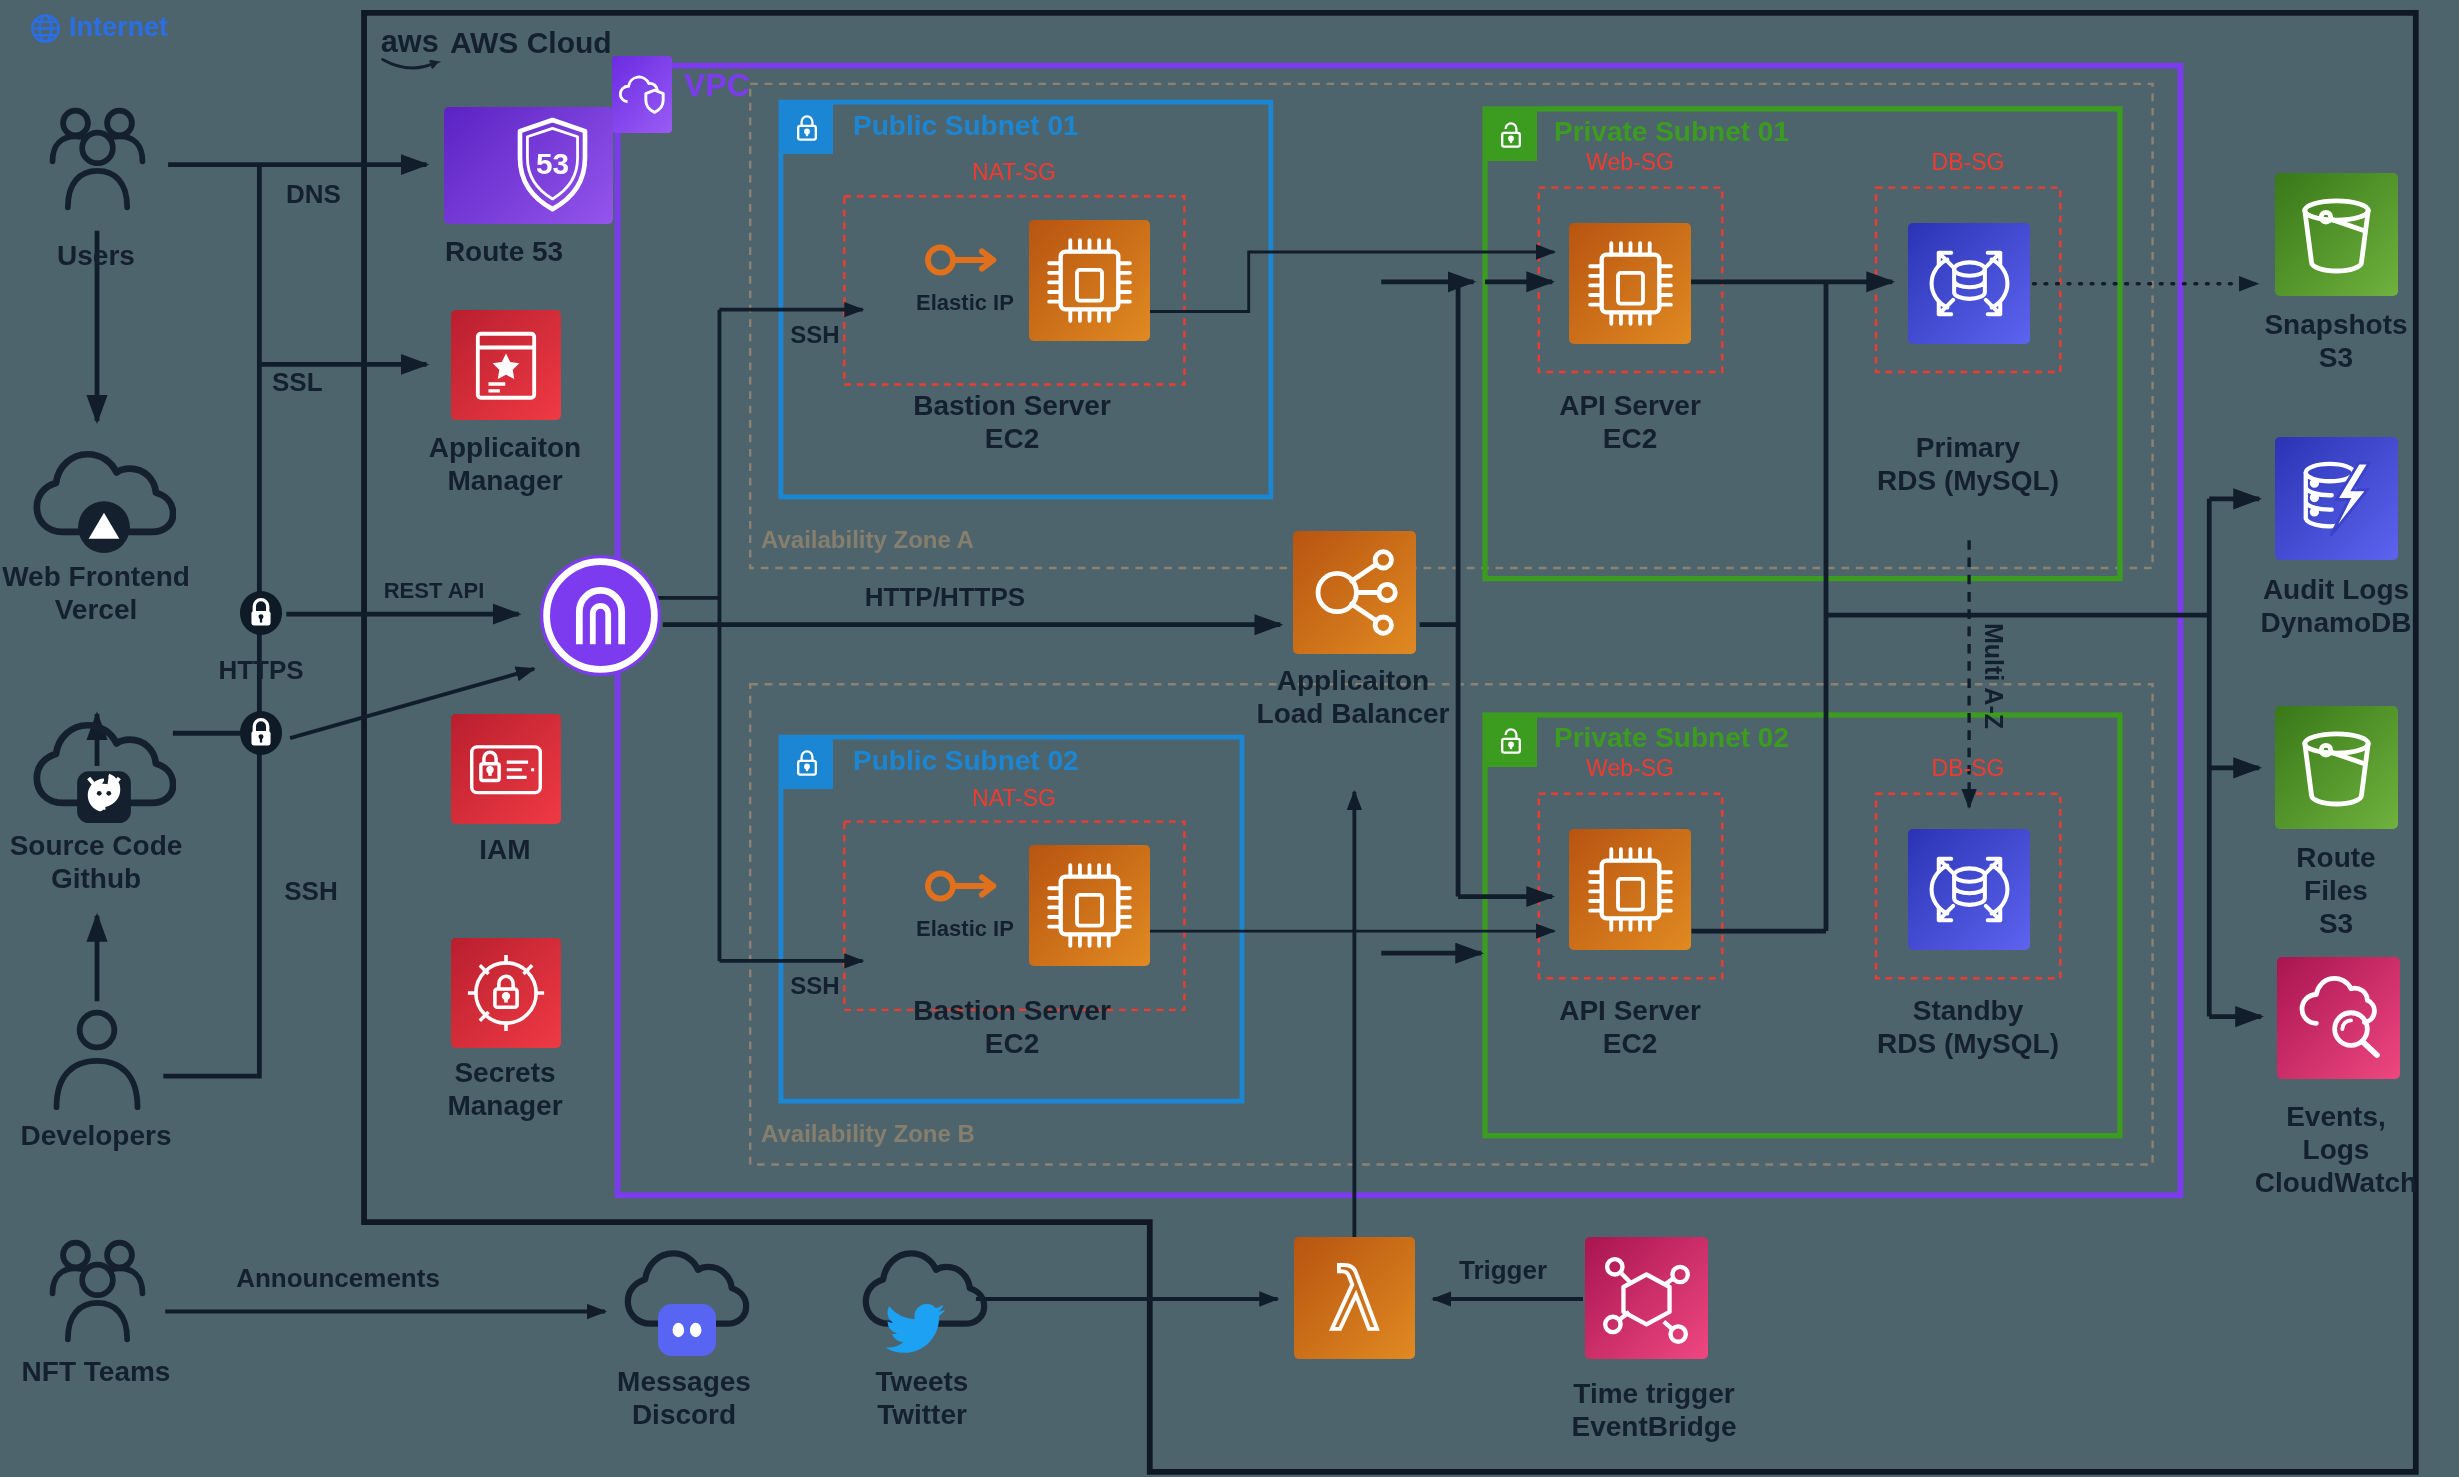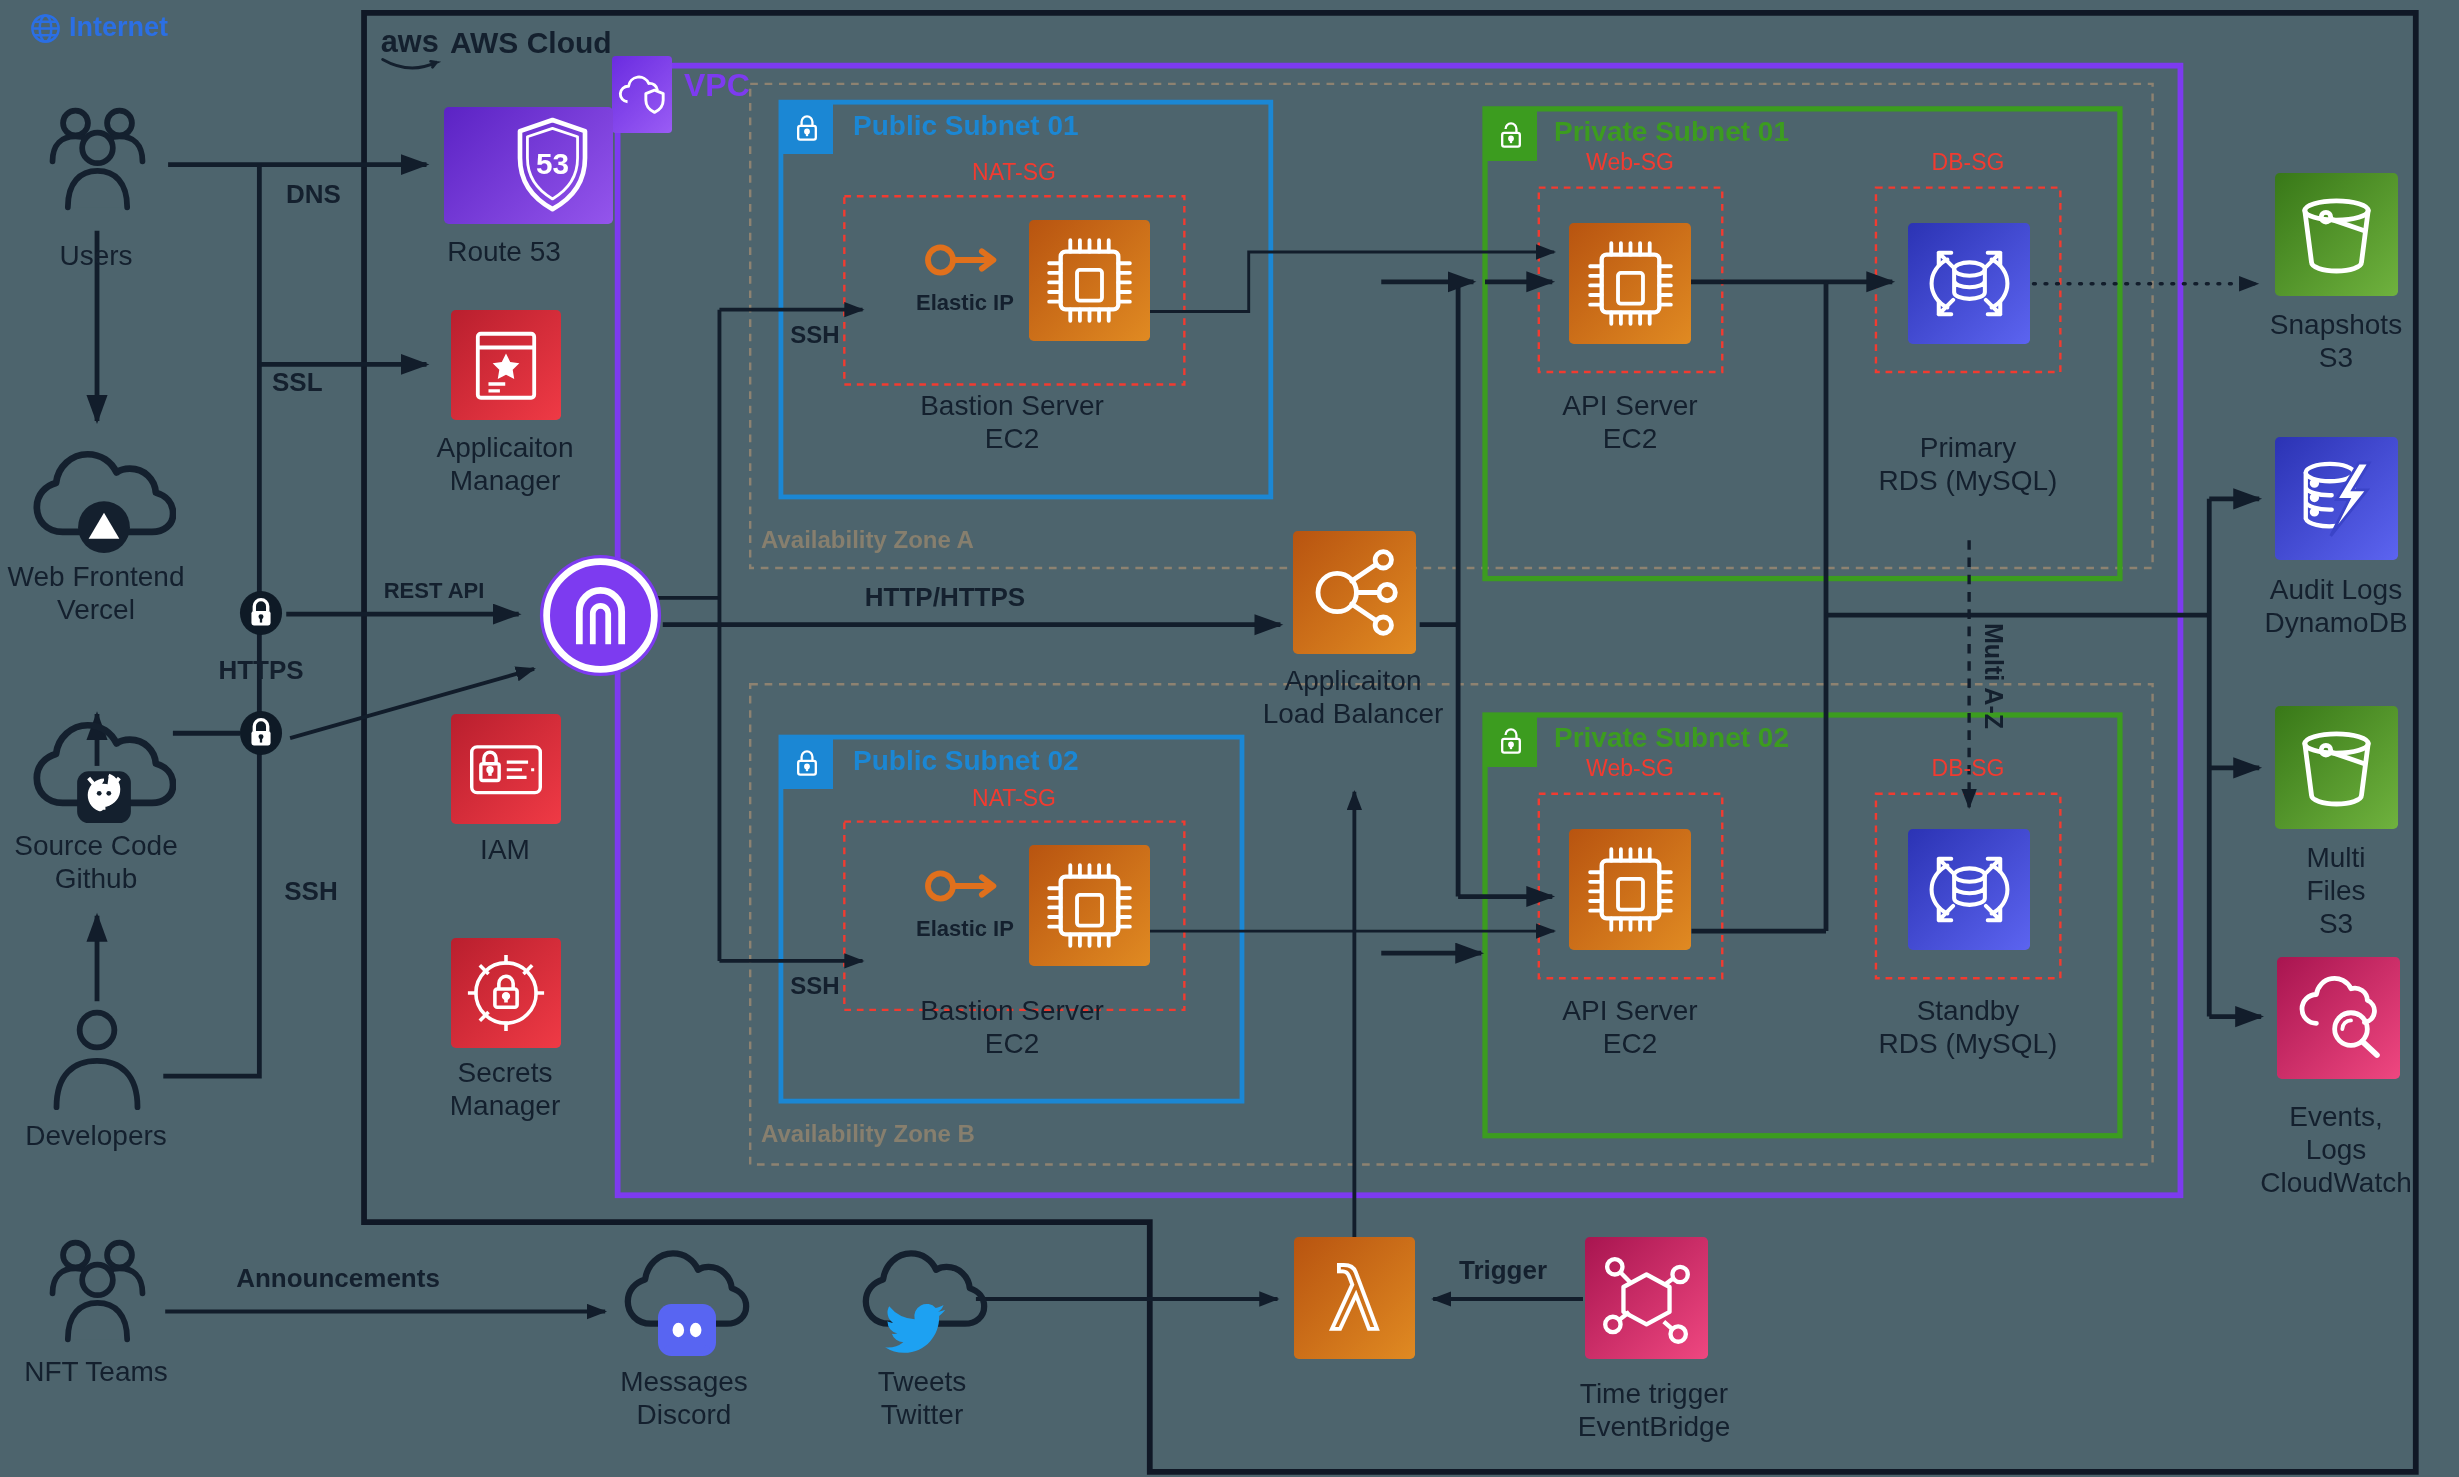--- a/index.html
+++ b/index.html
@@ -2,21 +2,21 @@
 <html><head>
 <meta charset="utf-8">
 <style>
   html,body{margin:0;padding:0;background:#3e535b;}
   #stage{position:relative;width:2459px;height:1478px;background:#4d646d;overflow:hidden;
          font-family:"Liberation Sans",sans-serif;}
   svg{display:block;}
   .abs{position:absolute;}
   .lbl{position:absolute;white-space:pre-line;line-height:1.17;}
   .c{transform:translateX(-50%);text-align:center;}
-  .nl{font-size:28px;font-weight:400;color:#14202e;}
+  .nl{font-size:28px;font-weight:700;color:#14202e;}
   .tag{font-size:26px;font-weight:600;color:#14202e;}
   .sg{font-size:23px;font-weight:400;color:#f23b30;}
   .zoneT{font-size:24px;font-weight:600;color:#877f6e;}
   .subB{font-size:28px;font-weight:600;color:#1b87d4;}
   .subG{font-size:28px;font-weight:600;color:#3c9c1f;}
   .icon{position:absolute;border-radius:4.8px;display:flex;align-items:center;justify-content:center;}
   .orange{background:linear-gradient(135deg,#b85410 0%,#e08a22 100%);}
   .purpleI{background:linear-gradient(135deg,#5b23c4 0%,#9455ec 100%);padding-left:48px;}
   .redI{background:linear-gradient(135deg,#b91f2e 0%,#ef3a45 100%);}
   .blueI{background:linear-gradient(135deg,#2b33b4 0%,#5c64f0 100%);}
@@ -437,21 +437,21 @@
     <polygon points="86,26 63,64 76,64 57,102 95,54 80,54 97,26" fill="#fff" stroke="#3b44c8" stroke-width="3"></polygon>
   </svg>
 </div>
 <div class="lbl c nl" style="left:2336px;top:574px"><span>Audit Logs</span><br><span>DynamoDB</span></div>
 
 <div class="icon greenI" style="left:2275px;top:706px;width:123px;height:123px">
   <svg width="121" height="121" viewBox="0 0 126 126">
         <use href="#bucket"></use>
       </svg>
 </div>
-<div class="lbl c nl" style="left:2336px;top:842px"><span>Multi Files</span><br><span>S3</span></div>
+<div class="lbl c nl" style="left:2336px;top:842px"><span>Route Files</span><br><span>S3</span></div>
 
 <div class="icon pinkI" style="left:2277px;top:957px;width:123px;height:122px">
   <svg width="121" height="121" viewBox="0 0 126 126" fill="none" stroke="#fff" stroke-width="5" stroke-linecap="round" stroke-linejoin="round">
     <path d="M40,68 a15,15 0 0 1 0,-30 a19,19 0 0 1 36,-6 a13,13 0 0 1 17,12 a12,12 0 0 1 -3,23"></path>
     <circle cx="76" cy="74" r="17"></circle>
         <path d="M67,74 a9,9 0 0 1 9,-9" stroke-width="4"></path>
         <path d="M88,87 L103,101" stroke-width="6"></path>
   </svg>
 </div>
 <div class="lbl c nl" style="left:2336px;top:1101px"><span>Events, Logs</span><br><span>CloudWatch</span></div>

